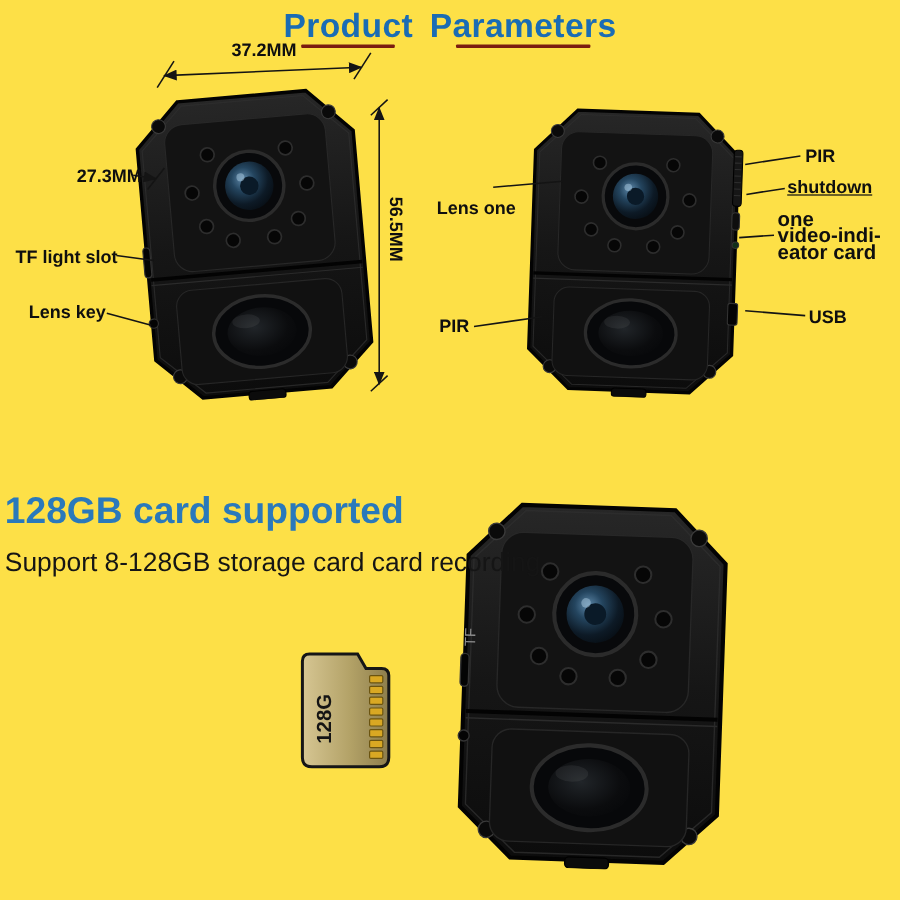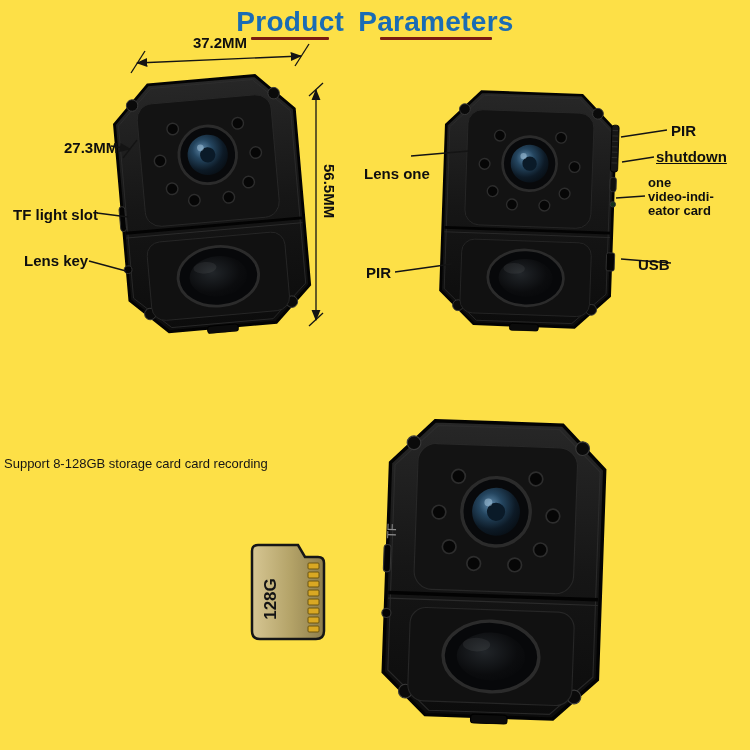--- a/index.html
+++ b/index.html
@@ -11,26 +11,26 @@
   .tbar  { position:absolute; left:14%; right:14%; bottom:-2px; height:3px;
            background:#7b1c10; border-radius:1px; }
 
   .cam { position:absolute; z-index:3; }
   .cam svg { display:block; width:100%; height:auto; }
 
   .lines { position:absolute; inset:0; z-index:5; pointer-events:none; }
 
   .ann { position:absolute; font-weight:700; font-size:15px; color:#0f0f0f;
          white-space:nowrap; z-index:7; }
-  .ann.small { font-size:13px; line-height:14px; }
+  .ann.small { font-size:17px; line-height:14px; }
   .vert { writing-mode:vertical-rl; }
 
   .h128 { position:absolute; left:4px; top:408px; font-size:31px; font-weight:700;
           color:#2a79bb; z-index:7; }
-  .sub  { position:absolute; left:4px; top:456px; font-size:13px; font-weight:400;
+  .sub  { position:absolute; left:4px; top:456px; font-size:22px; font-weight:400;
           color:#151515; z-index:7; }
 
   .sd { position:absolute; left:246px; top:541px; width:84px; z-index:4; }
   .sd svg { display:block; width:100%; height:auto; }
 </style>
 </head>
 <body>
 
 <div class="canvas">
 
@@ -245,17 +245,18 @@
 
   <div class="ann" style="left:364px; top:148px;margin-top:17px;">Lens one</div>
   <div class="ann" style="left:366px; top:264px;">PIR</div>
   <div class="ann" style="left:671px; top:122px;">PIR</div>
   <div class="ann" style="left:656px; top:148px;text-decoration:underline;">shutdown</div>
   <div class="ann small" style="left:648px; top:176px;">
     <div>one</div>
     <div>video-indi-</div>
     <div>eator card</div>
   </div>
-  <div class="ann" style="left:638px; top:256px;">USB</div>
-
+  <div class="ann" style="left:674px; top:256px;">USB</div>
+
+  <div class="h128">128GB card supported</div>
   <div class="sub">Support 8-128GB storage card card recording</div>
 
 </div>
 
 </body></html>

